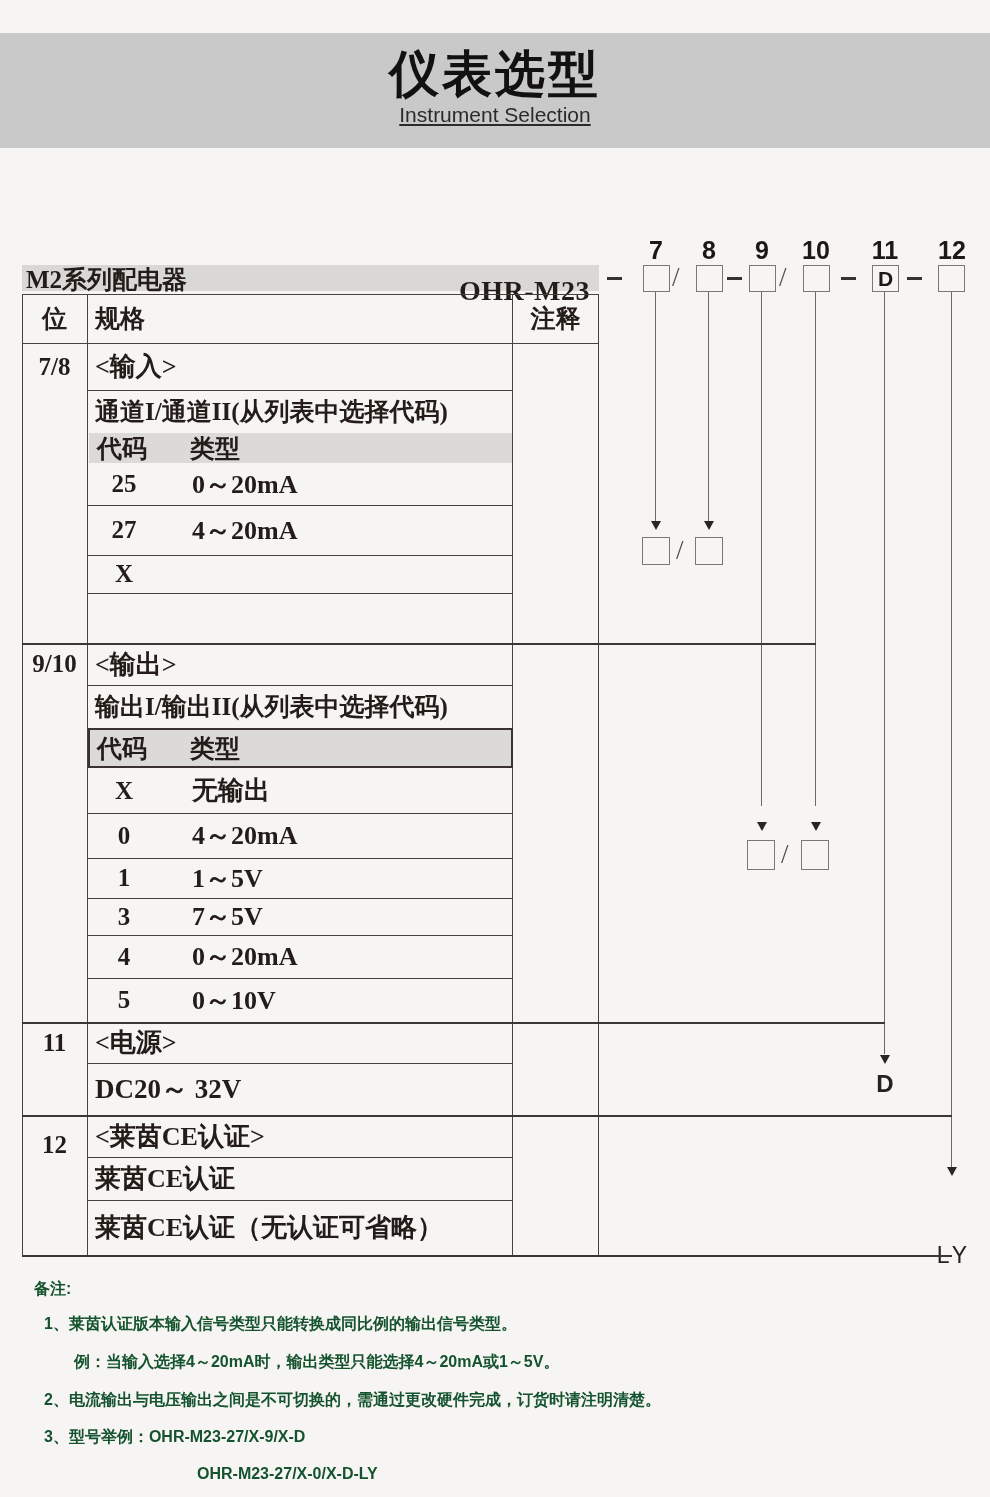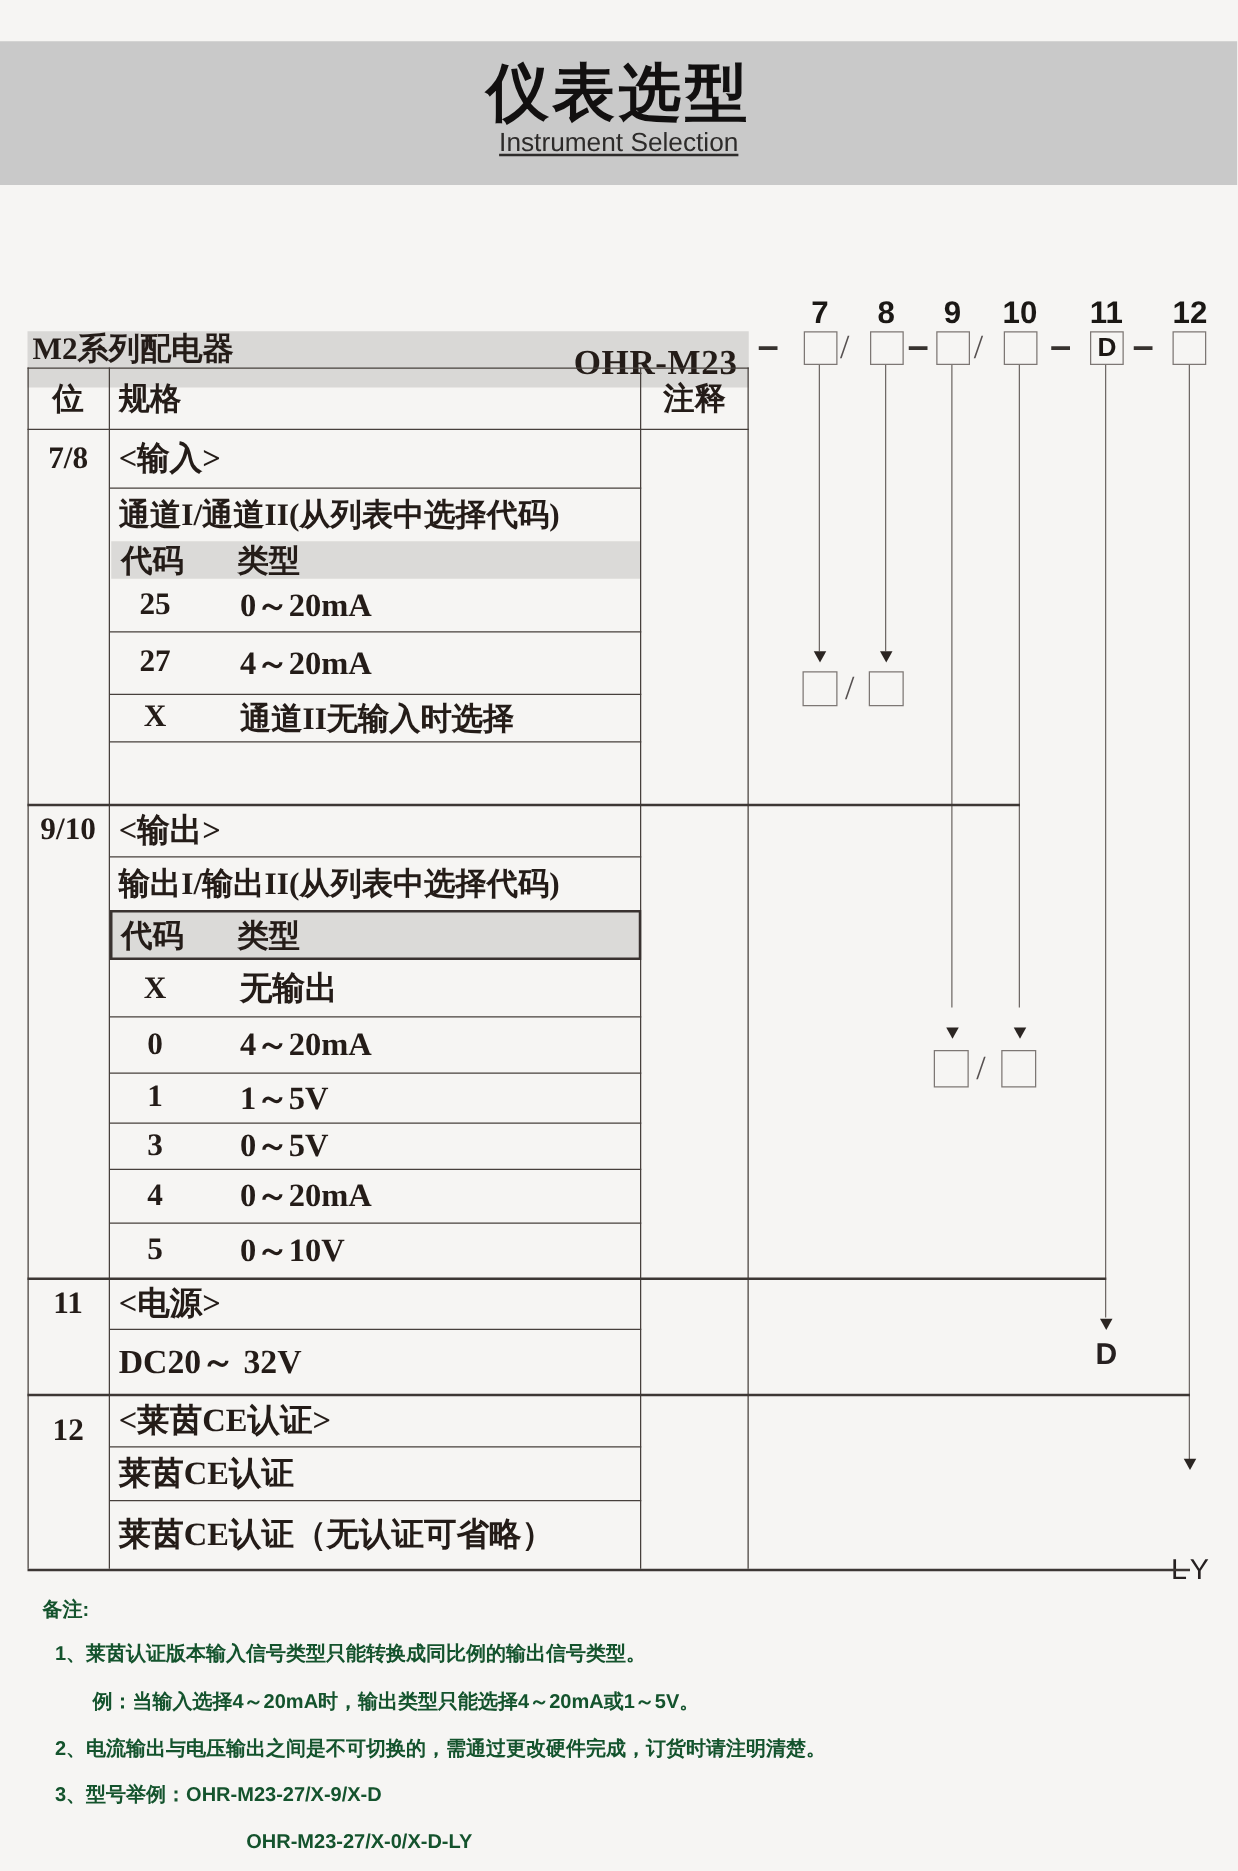--- a/index.html
+++ b/index.html
@@ -25,21 +25,21 @@
       font-size:25px;color:#1b1815;}
   .sbox{position:absolute;width:27px;height:27px;border:1.6px solid #7d7774;
         box-sizing:border-box;display:flex;align-items:center;justify-content:center;
         font-family:"Liberation Sans","DejaVu Sans",sans-serif;font-weight:bold;
         font-size:21px;color:#1d1815;background:transparent;}
   .dashsep{position:absolute;width:15px;height:3px;background:#37322f;}
   .slashsep{position:absolute;font-size:27px;color:#565050;font-weight:400;}
   .callout{position:absolute;text-align:center;
       font-family:"Liberation Sans","DejaVu Sans",sans-serif;color:#262020;}
   
-  .band{position:absolute;left:22px;top:265px;width:577px;height:45px;background:#d9d8d6;}
+  .band{position:absolute;left:22px;top:265px;width:577px;height:26px;background:#d9d8d6;}
   .band-left{position:absolute;left:4px;top:0;height:29px;line-height:29px;
       font-weight:bold;font-size:25px;}
   .band-right{position:absolute;right:9px;top:0;height:29px;line-height:31px;
       font-weight:bold;font-size:28px;letter-spacing:.5px;margin-top:10px;}
   .grayfill{position:absolute;background:#dbdad8;}
   .boxedhead{position:absolute;background:#dbdad8;border:2px solid #393230;box-sizing:border-box;}
   .cell{position:absolute;display:flex;align-items:center;font-weight:bold;font-size:25px;}
   .ctr{justify-content:center;}
   .t26{font-size:26px;}
   
@@ -142,36 +142,35 @@
   <div class="cell t26" style="left:95px;top:343px;height:47px">&lt;输入&gt;</div>
   <div class="cell" style="left:95px;top:390px;height:43px">通道I/通道II(从列表中选择代码)</div>
   <div class="cell" style="left:97px;top:433px;height:30px">代码</div>
   <div class="cell" style="left:190px;top:433px;height:30px">类型</div>
 
   <div class="cell ctr" style="left:92px;top:463px;width:64px;height:42px">25</div>
   <div class="cell t26" style="left:192px;top:463px;height:42px">0～20mA</div>
   <div class="cell ctr" style="left:92px;top:505px;width:64px;height:50px">27</div>
   <div class="cell t26" style="left:192px;top:505px;height:50px">4～20mA</div>
   <div class="cell ctr" style="left:92px;top:555px;width:64px;height:38px">X</div>
-  <div class="cell" style="left:192px;top:555px;height:38px">通道II无输入时选择</div>
 
   <div class="cell ctr" style="left:22px;top:643px;width:65px;height:42px">9/10</div>
   <div class="cell t26" style="left:95px;top:643px;height:42px">&lt;输出&gt;</div>
   <div class="cell" style="left:95px;top:685px;height:43px">输出I/输出II(从列表中选择代码)</div>
   <div class="cell" style="left:97px;top:728px;height:40px">代码</div>
   <div class="cell" style="left:190px;top:728px;height:40px">类型</div>
 
   <div class="cell ctr" style="left:92px;top:768px;width:64px;height:45px">X</div>
   <div class="cell t26" style="left:192px;top:768px;height:45px">无输出</div>
   <div class="cell ctr" style="left:92px;top:813px;width:64px;height:45px">0</div>
   <div class="cell t26" style="left:192px;top:813px;height:45px">4～20mA</div>
   <div class="cell ctr" style="left:92px;top:858px;width:64px;height:40px">1</div>
   <div class="cell t26" style="left:192px;top:858px;height:40px">1～5V</div>
   <div class="cell ctr" style="left:92px;top:898px;width:64px;height:37px">3</div>
-  <div class="cell t26" style="left:192px;top:898px;height:37px">0～5V</div>
+  <div class="cell t26" style="left:192px;top:898px;height:37px">7～5V</div>
   <div class="cell ctr" style="left:92px;top:935px;width:64px;height:43px">4</div>
   <div class="cell t26" style="left:192px;top:935px;height:43px">0～20mA</div>
   <div class="cell ctr" style="left:92px;top:978px;width:64px;height:44px">5</div>
   <div class="cell t26" style="left:192px;top:978px;height:44px">0～10V</div>
 
   <div class="cell ctr" style="left:22px;top:1022px;width:65px;height:41px">11</div>
   <div class="cell t26" style="left:95px;top:1022px;height:41px">&lt;电源&gt;</div>
   <div class="cell" style="left:95px;top:1063px;height:52px;font-size:27px">DC20～ 32V</div>
 
   <div class="cell ctr" style="left:22px;top:1120px;width:65px;height:50px">12</div>

